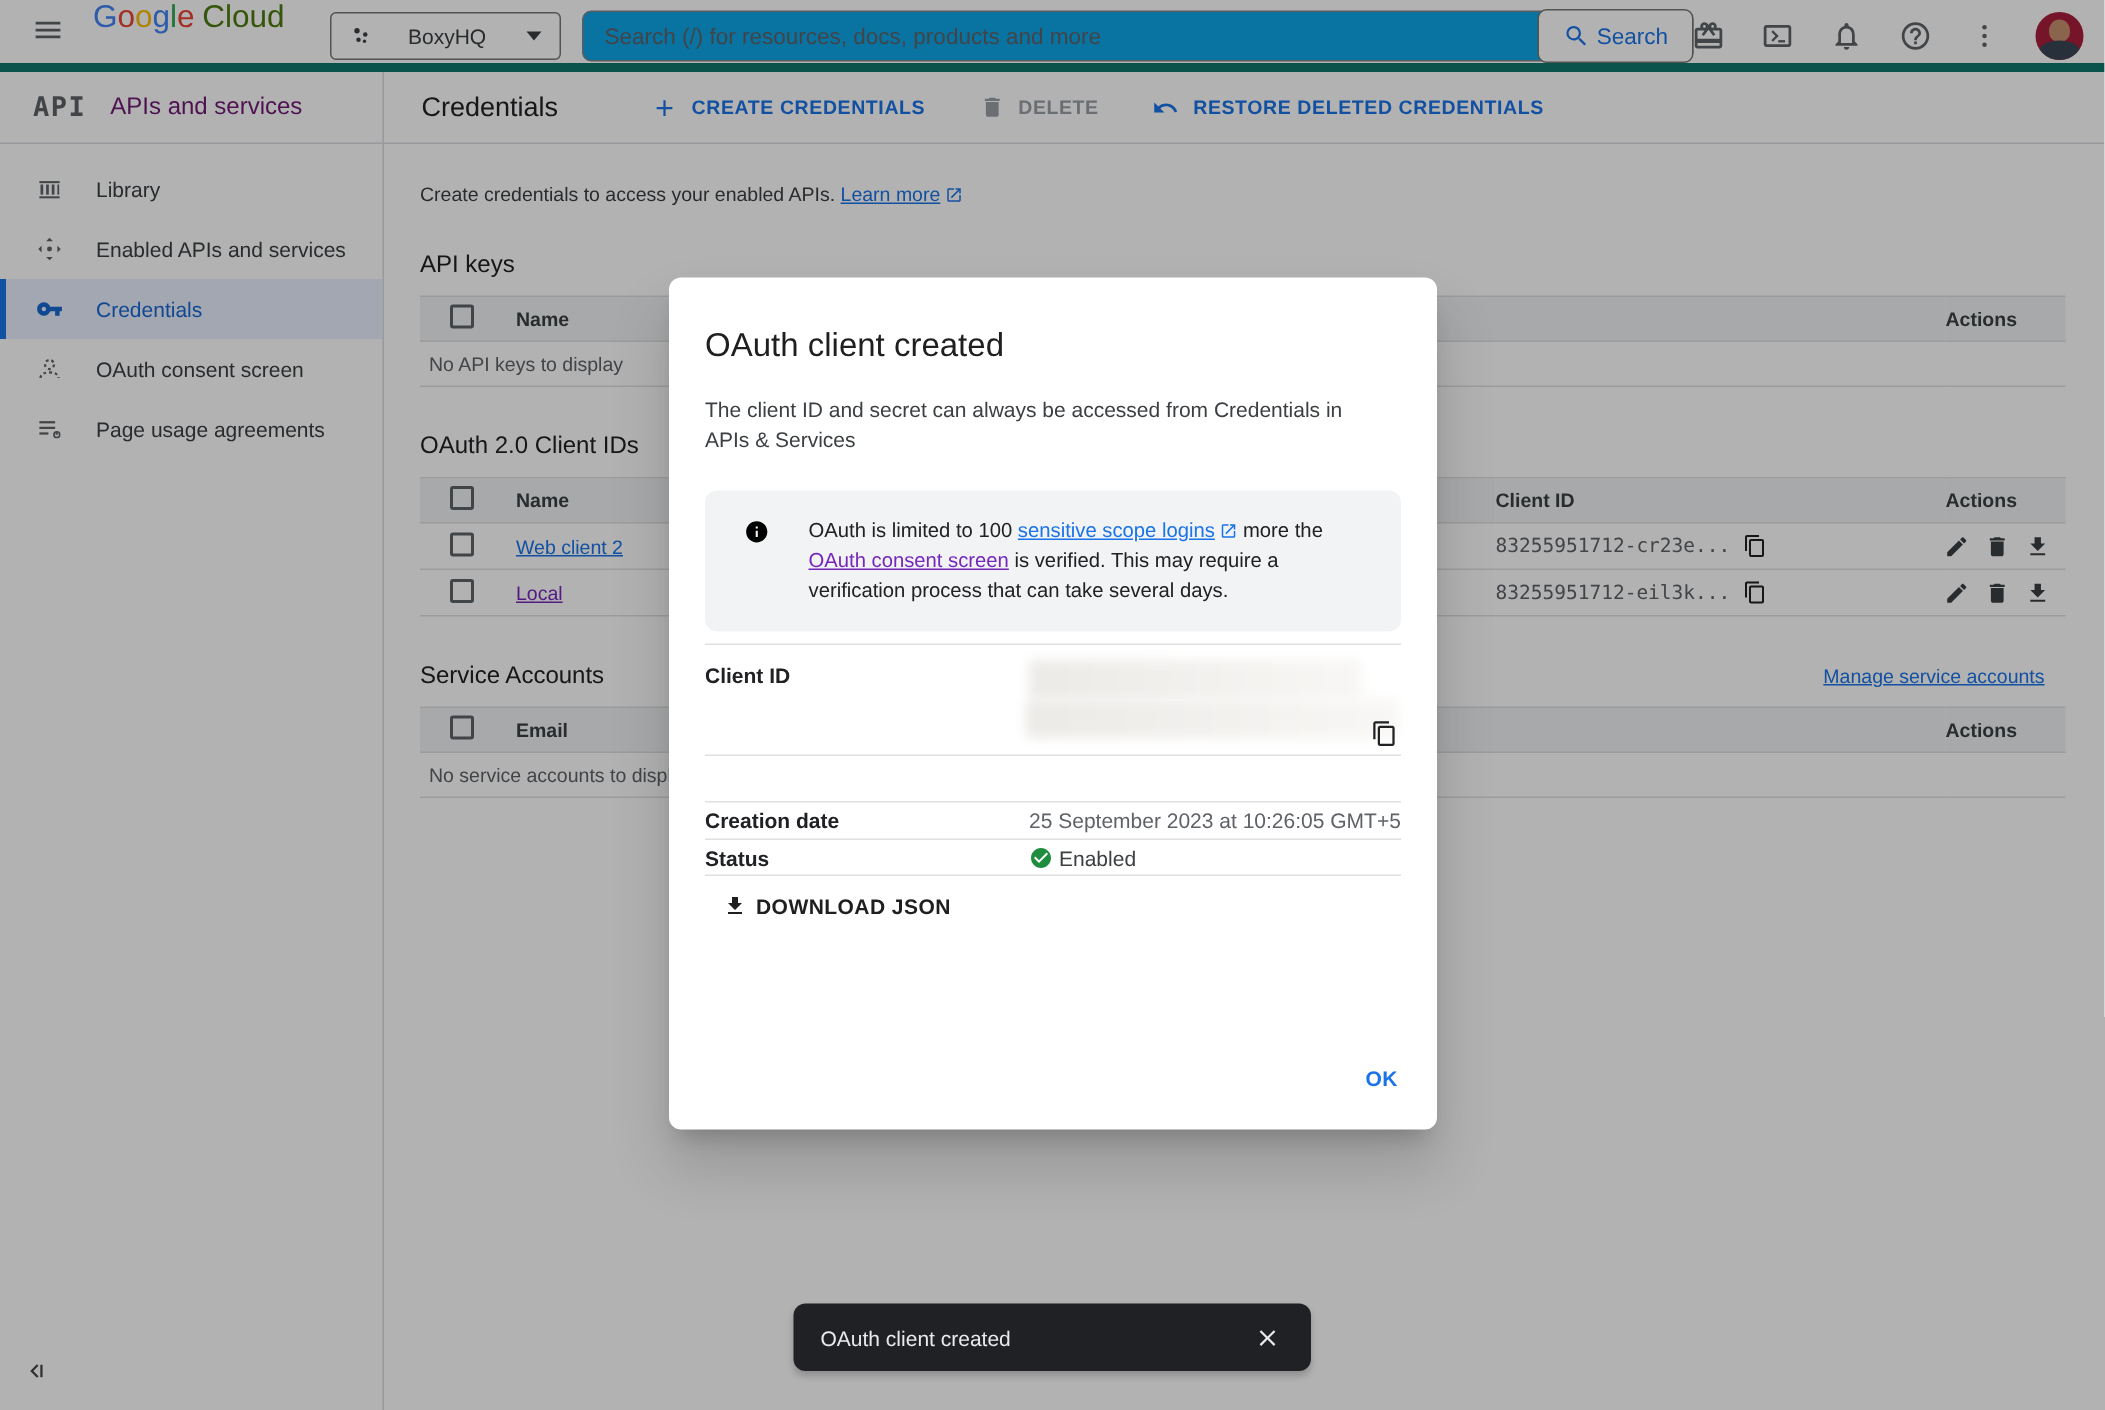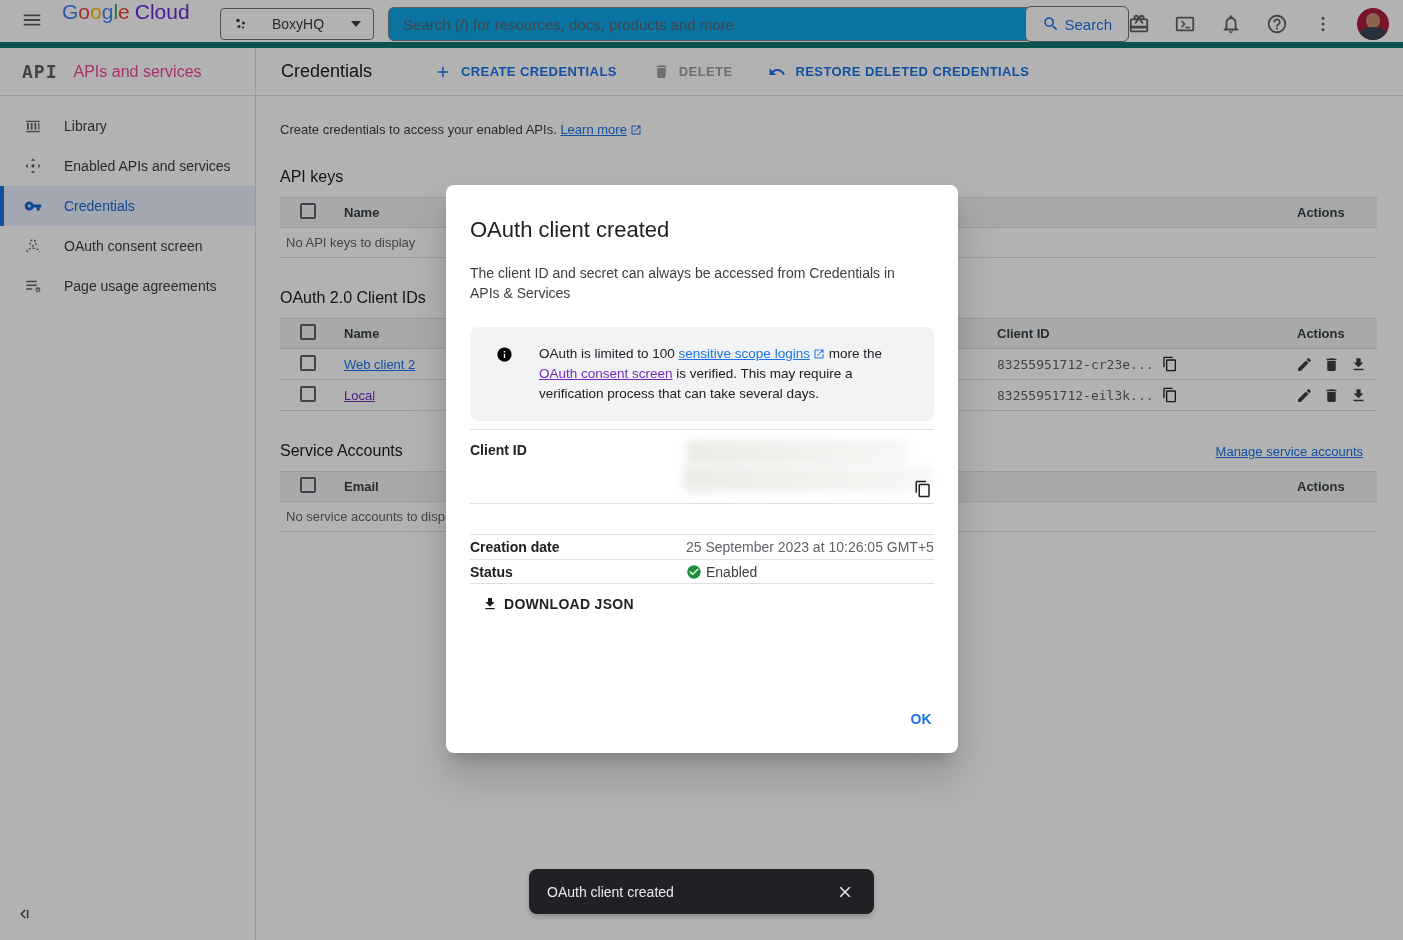--- a/index.html
+++ b/index.html
@@ -7,42 +7,42 @@
   body { font-family:"Liberation Sans", sans-serif; background:#fff; overflow:hidden; position:relative; }
   .app { position:absolute; inset:0; width:1403px; height:940px; background:#fff; }
 
   
   .topbar { position:absolute; left:0; top:0; width:1403px; height:48px; background:#fff;
             border-bottom:6px solid #0f766e; display:flex; align-items:flex-start; }
   .hamburger { margin-left:12px; width:40px; height:40px; display:flex; align-items:center; justify-content:center;
                border:none; background:transparent; cursor:pointer; color:#5f6368; }
   .gc-logo { display:flex; align-items:baseline; margin-left:10px; font-size:21px; letter-spacing:0; }
   .gc-logo .g-letters span { font-weight:400; }
-  .gc-logo .cloud { color:#6d28d9; margin-left:5px; }
+  .gc-logo .cloud { color:#4d7c0f; margin-left:5px; }
   .project-btn { position:absolute; left:220px; top:8px; height:32px; border:1px solid #747775; border-radius:4px;
                  background:#fff; display:flex; align-items:center; padding:0 12px; gap:23px; font-size:14px; color:#3c4043; cursor:pointer; }
   .proj-caret { width:0; height:0; border-left:5px solid transparent; border-right:5px solid transparent; border-top:6px solid #3c4043; margin-left:4px; }
   .searchbox { position:absolute; left:388px; top:7px; width:741px; height:34px; border:1px solid #80868b;
                border-radius:6px; background:#0ea5e9; display:flex; align-items:center; }
   .searchbox input { flex:1; border:none; outline:none; background:transparent; padding:0 14px; font-size:15px;
                      font-family:"Liberation Sans",sans-serif; color:#202124; }
   .searchbox input::placeholder { color:#5f6368; }
   .search-btn { height:36px; margin:-1px; border:1px solid #747775; border-radius:6px; background:#fff;
                 display:flex; align-items:center; gap:4px; padding:0 16px; color:#1a73e8; font-size:15px; font-weight:500; cursor:pointer; }
   .top-icons { position:absolute; right:14px; top:0; height:48px; display:flex; align-items:center; gap:22px; }
   .top-icon { width:24px; height:24px; color:#5f6368; background:transparent; border:none; cursor:pointer; display:flex; align-items:center; justify-content:center; }
   .avatar { width:32px; height:32px; border-radius:50%; background:#a91e3d; position:relative; overflow:hidden; cursor:pointer; border:none; }
   .avatar .head { position:absolute; left:9px; top:5px; width:14px; height:15px; border-radius:50% 50% 45% 45%; background:#c89070; }
   .avatar .shirt { position:absolute; left:2px; top:19px; width:28px; height:16px; border-radius:50% 50% 0 0; background:#3a4656; }
 
   
   .sidebar { position:absolute; left:0; top:48px; width:256px; height:892px; background:#fff; border-right:1px solid #dadce0; }
   .sidebar-header { height:48px; border-bottom:1px solid #dadce0; display:flex; align-items:center; padding-left:22px; gap:16px; }
   .api-logo { font-family:"DejaVu Sans Mono", monospace; font-weight:bold; font-size:18px; color:#5f6368; letter-spacing:1px; }
-  .sidebar-title { font-size:16px; color:#ec4899; }
+  .sidebar-title { font-size:16px; color:#701a75; }
   .nav { padding-top:10px; }
   .nav-item { height:40px; display:flex; align-items:center; padding-left:24px; cursor:pointer; position:relative;
               color:#3c4043; font-size:14px; }
   .nav-item .nav-icon { width:18px; height:18px; color:#5f6368; flex:0 0 18px; display:flex; align-items:center; }
   .nav-item .nav-label { margin-left:22px; }
   .nav-item.active { background:#e8f0fe; color:#1967d2; }
   .nav-item.active .nav-icon { color:#1967d2; }
   .nav-item.active::before { content:""; position:absolute; left:0; top:0; width:4px; height:100%; background:#1a73e8; }
   .collapse-btn { position:absolute; left:16px; bottom:12px; width:28px; height:28px; border:none; background:transparent; color:#444746; cursor:pointer; }
 

